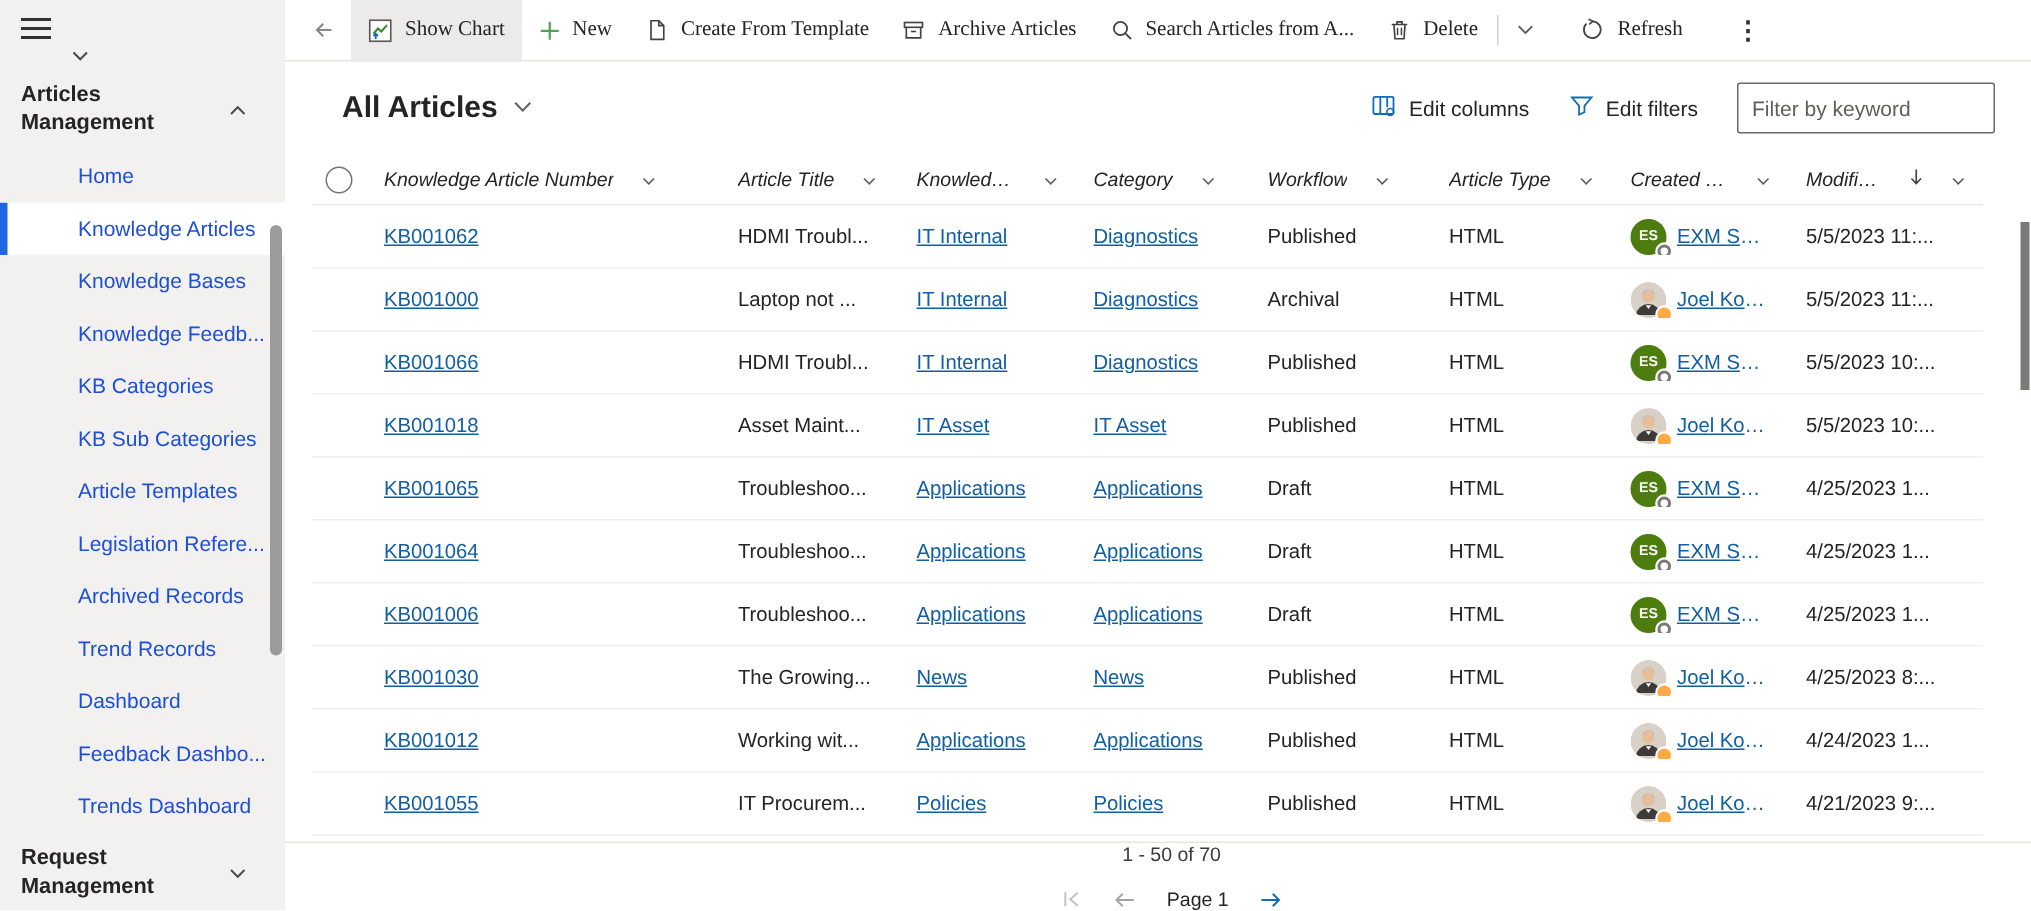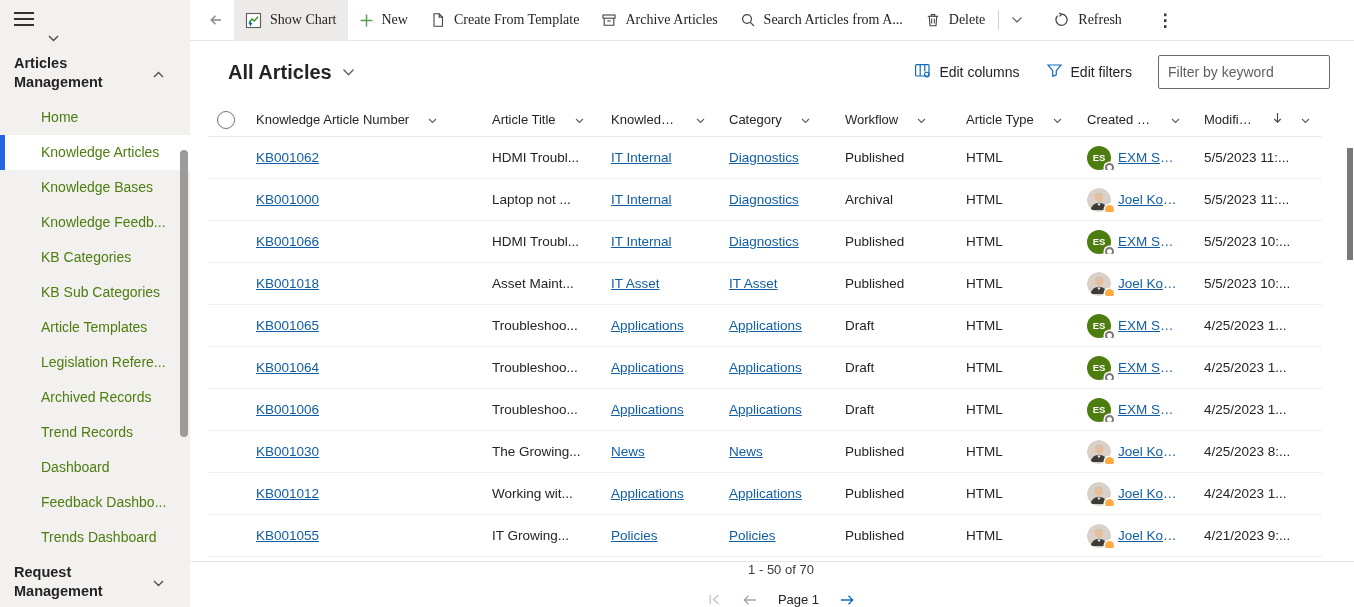--- a/index.html
+++ b/index.html
@@ -8,21 +8,21 @@
   .app { position:relative; width:1354px; height:607px; display:flex; }
 
   
   .sidebar { position:relative; width:190px; flex:0 0 190px; background:#F2F1F0; height:607px; }
   .hamburger { position:absolute; top:12px; left:14px; width:20px; height:16px; border:none; background:transparent; cursor:pointer; padding:0; }
   .hamburger span { display:block; height:2px; background:#323130; margin-bottom:4px; }
   .partial-chevron { position:absolute; top:28px; left:48px; color:#4a4a4a; }
   .sb-nav { position:absolute; top:46px; left:0; right:0; }
   .sb-group { display:flex; justify-content:space-between; align-items:center; padding:8px 26px 8px 14px; font-weight:700; font-size:14.5px; line-height:19px; color:#242424; cursor:pointer; }
   .sb-group .glabel { width:110px; }
-  .sb-item { position:relative; height:35px; line-height:35px; padding-left:41px; font-size:14px; color:#4d7c0f; cursor:pointer; white-space:nowrap; overflow:hidden; }
+  .sb-item { position:relative; height:35px; line-height:35px; padding-left:52px; font-size:14px; color:#1d4ed8; cursor:pointer; white-space:nowrap; overflow:hidden; }
   .sb-item.selected { background:#fff; }
   .sb-item.selected::before { content:""; position:absolute; left:0; top:0; bottom:0; width:5px; background:#2266E3; }
   .sb-scrollthumb { position:absolute; right:2px; top:150px; width:8px; height:287px; background:#9D9B99; border-radius:4px; cursor:pointer; }
 
   
   .main { position:relative; flex:1; height:607px; background:#fff; }
 
   .cmdbar { display:flex; align-items:center; height:41px; border-bottom:1px solid #E8E6E3; font-size:14px; padding-left:8px;font-family:Liberation Serif, serif; }
   .cmd { display:flex; align-items:center; gap:8px; height:41px; padding:0 11px; background:transparent; border:none; font-family:inherit; font-size:14px; color:#242424; cursor:pointer; white-space:nowrap; }
   .cmd.iconbtn { padding:0 10px; }
@@ -36,21 +36,21 @@
   .view-title { font-size:20px; font-weight:700; color:#242424; }
   .view-actions { display:flex; align-items:center; gap:26px; }
   .vaction { display:flex; align-items:center; gap:8px; background:none; border:none; font-family:inherit; font-size:14px; color:#242424; cursor:pointer; }
   .kw-input { width:172px; height:34px; border:1px solid #6b6a69; border-radius:2px; padding:0 9px; font-family:inherit; font-size:14px; color:#242424; background:#fff; }
   .kw-input::placeholder { color:#605E5C; }
 
   
   .grid { padding-left:18px; }
   .gridrow { display:grid; grid-template-columns:36px 236px 119px 118px 116px 121px 121px 117px 130px; align-items:center; width:1114px; }
   .ghead { height:34px; border-bottom:1px solid #EDEBE9; font-size:13px; color:#242424; }
-  .hcell { display:flex; align-items:center; gap:19px; padding:0 12px; white-space:nowrap; overflow:hidden; cursor:pointer; }
+  .hcell { display:flex; align-items:center; gap:19px; padding:0 12px; white-space:nowrap; overflow:hidden; cursor:pointer;font-style:italic; }
   .hcell .hlabel { overflow:hidden; text-overflow:ellipsis; }
   .sel-circle { width:18px; height:18px; border:1px solid #747372; border-radius:50%; margin-left:9px; cursor:pointer; background:#fff; }
   .grow { height:42px; border-bottom:1px solid #F0EFEE; font-size:13.5px; }
   .gcell { padding:0 12px; white-space:nowrap; overflow:hidden; text-overflow:ellipsis; }
   .gcell a { color:#115EA3; text-decoration:underline; cursor:pointer; }
   .creator { display:flex; align-items:center; gap:7px; overflow:hidden; }
   .creator a { overflow:hidden; text-overflow:ellipsis; white-space:nowrap; flex:0 1 auto; }
 
   .av { position:relative; width:24px; height:24px; border-radius:50%; flex:0 0 24px; }
   .av-init { background:#4d7c0f; color:#fff; font-size:9.5px; font-weight:700; display:flex; align-items:center; justify-content:center; }
@@ -457,21 +457,21 @@
                 </svg>
                 <span class="presence away"></span>
               </span>
               <a>Joel Kosmic...</a>
             </div>
             <div class="gcell"><span>4/24/2023 1...</span></div>
           </div>
           <div class="gridrow grow">
             <div class="gcell"></div>
             <div class="gcell"><a>KB001055</a></div>
-            <div class="gcell"><span>IT Growing...</span></div>
+            <div class="gcell"><span>IT Procurem...</span></div>
             <div class="gcell"><a>Policies</a></div>
             <div class="gcell"><a>Policies</a></div>
             <div class="gcell"><span>Published</span></div>
             <div class="gcell"><span>HTML</span></div>
             <div class="gcell creator">
               <span class="av av-photo">
                 <svg width="24" height="24" viewBox="0 0 24 24">
                   <circle cx="12" cy="12" r="12" fill="#D9D1C8"></circle>
                   <circle cx="12" cy="9.5" r="4.2" fill="#E7BE9B"></circle>
                   <path d="M7.8 8.2 a4.3 4.3 0 0 1 8.4 0 l-1 -.6 a3.4 3.4 0 0 0 -6.4 0 z" fill="#BFBab4"></path>

